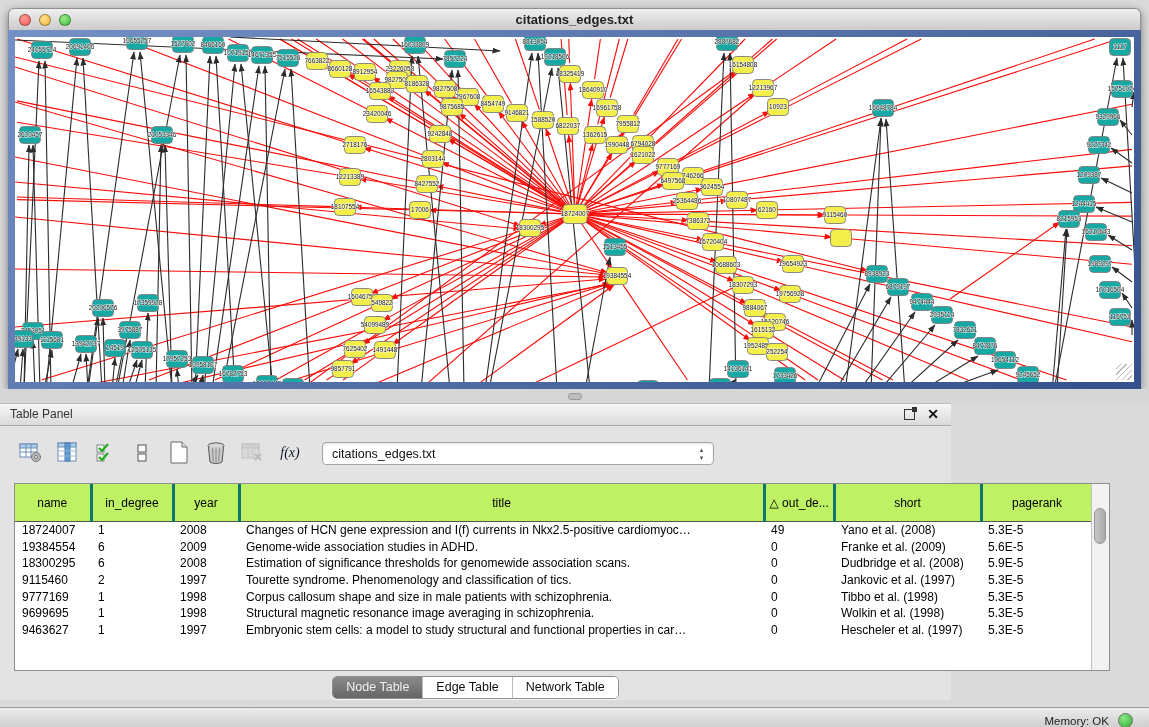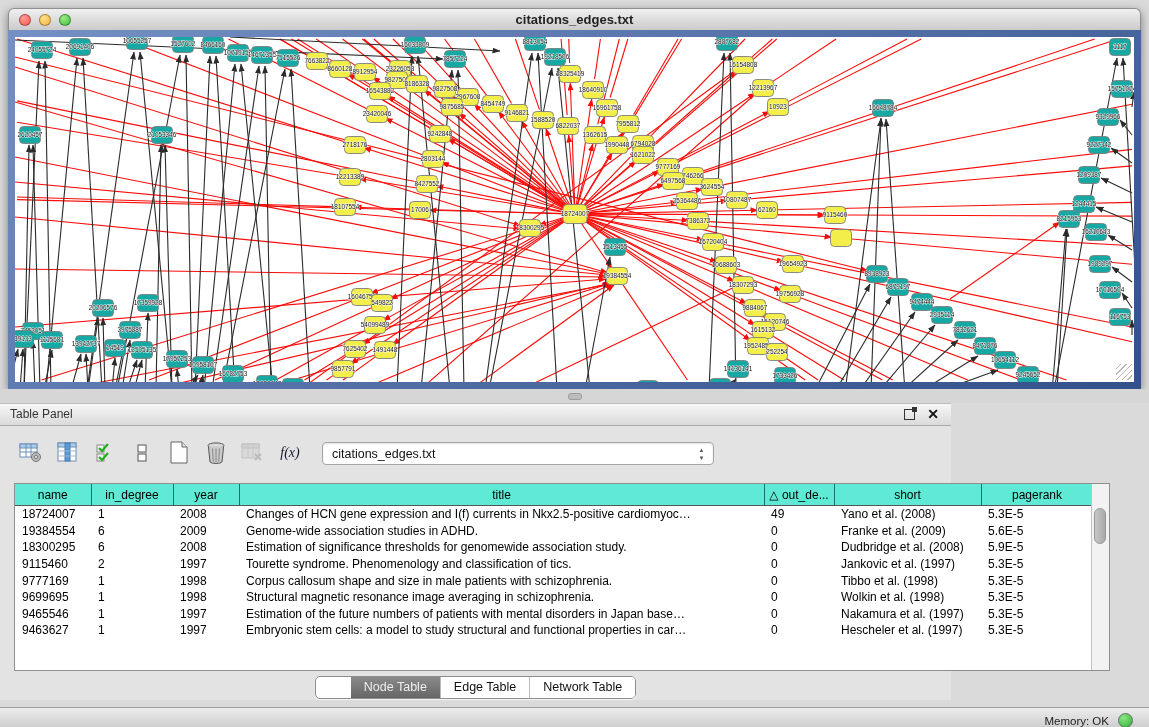--- a/index.html
+++ b/index.html
@@ -45,30 +45,30 @@
   .fx{font-family:"Liberation Serif",serif;font-style:italic;font-size:14px;color:#0f172a;}
   .combo{position:relative;margin-left:8px;width:392px;height:23px;background:#fff;border:1px solid #a5a5a5;
          border-radius:4px;box-shadow:inset 0 1px 2px rgba(0,0,0,.12);font-size:12.5px;color:#111;
          line-height:22px;padding-left:9px;box-sizing:border-box;}
   .combo .stepper{position:absolute;right:6px;top:3px;width:11px;height:16px;color:#555;font-size:6px;
                   line-height:8px;text-align:center;}
 
   .tbl{position:absolute;left:14px;top:80px;width:1096px;height:188px;background:#fff;
        border:1px solid #8f8f8f;box-sizing:border-box;overflow:hidden;}
   table.grid{border-collapse:collapse;table-layout:fixed;width:1078px;font-size:12px;color:#000;}
-  table.grid th{height:21px;background:#5eead4;border-right:1px solid #0f766e;border-bottom:1px solid #555;
-                font-weight:normal;text-align:center;overflow:hidden;white-space:nowrap;padding:0 4px;}
+  table.grid th{height:21px;background:#bef264;border-right:3px solid #0f766e;border-bottom:1px solid #555;
+                font-weight:normal;text-align:center;overflow:hidden;white-space:nowrap;padding:8px 4px;}
   table.grid td{height:16.6px;padding:0 0 0 7px;overflow:hidden;white-space:nowrap;border:none;}
   .vscroll{position:absolute;right:0;top:0;bottom:0;width:17px;background:#f2f2f2;border-left:1px solid #c2c2c2;}
   .vthumb{position:absolute;left:2px;top:24px;width:12px;height:36px;border-radius:6px;
           background:linear-gradient(90deg,#c7c7c7,#a9a9a9);border:1px solid #979797;box-sizing:border-box;}
 
   .tabs{position:absolute;left:0;right:0;top:273px;text-align:center;}
   .seg{display:inline-flex;border:1px solid #8d8d8d;border-radius:5px;overflow:hidden;background:#fff;
-       box-shadow:0 1px 1px rgba(255,255,255,.7);padding-left:35px;}
+       box-shadow:0 1px 1px rgba(255,255,255,.7);}
   .seg .tab{font-size:12.5px;padding:3px 13px 4px;color:#111;background:#fff;border:none;border-left:1px solid #bbb;cursor:default;}
   .seg .tab:first-child{border-left:none;}
   .seg .tab.on{background:linear-gradient(#8a8a8a,#666);color:#efefef;}
 
   
   .status{position:absolute;left:0;bottom:0;width:1149px;height:20px;
           background:linear-gradient(#ececec,#cfcfcf);border-top:1px solid #9e9e9e;box-sizing:border-box;}
   .mem{position:absolute;right:40px;top:7px;font-size:11.5px;color:#222;}
   .memdot{position:absolute;right:16px;top:5px;width:15px;height:15px;border-radius:50%;
           background:radial-gradient(circle at 35% 30%,#8ae886,#2fae2f);border:1px solid #6d6d6d;box-sizing:border-box;}
@@ -911,21 +911,21 @@
               <td>2009</td>
               <td>Genome-wide association studies in ADHD.</td>
               <td>0</td>
               <td>Franke et al. (2009)</td>
               <td>5.6E-5</td>
             </tr>
             <tr>
               <td>18300295</td>
               <td>6</td>
               <td>2008</td>
-              <td>Estimation of significance thresholds for genomewide association study.</td>
+              <td>Estimation of significance thresholds for genomewide association scans.</td>
               <td>0</td>
               <td>Dudbridge et al. (2008)</td>
               <td>5.9E-5</td>
             </tr>
             <tr>
               <td>9115460</td>
               <td>2</td>
               <td>1997</td>
               <td>Tourette syndrome. Phenomenology and classification of tics.</td>
               <td>0</td>
@@ -944,29 +944,20 @@
             <tr>
               <td>9699695</td>
               <td>1</td>
               <td>1998</td>
               <td>Structural magnetic resonance image averaging in schizophrenia.</td>
               <td>0</td>
               <td>Wolkin et al. (1998)</td>
               <td>5.3E-5</td>
             </tr>
             <tr>
-              <td>9465546</td>
-              <td>1</td>
-              <td>1997</td>
-              <td>Estimation of the future numbers of patients with mental disorders in Japan base…</td>
-              <td>0</td>
-              <td>Nakamura et al. (1997)</td>
-              <td>5.3E-5</td>
-            </tr>
-            <tr>
               <td>9463627</td>
               <td>1</td>
               <td>1997</td>
               <td>Embryonic stem cells: a model to study structural and functional properties in car…</td>
               <td>0</td>
               <td>Hescheler et al. (1997)</td>
               <td>5.3E-5</td>
             </tr>
           </tbody>
       </table>

